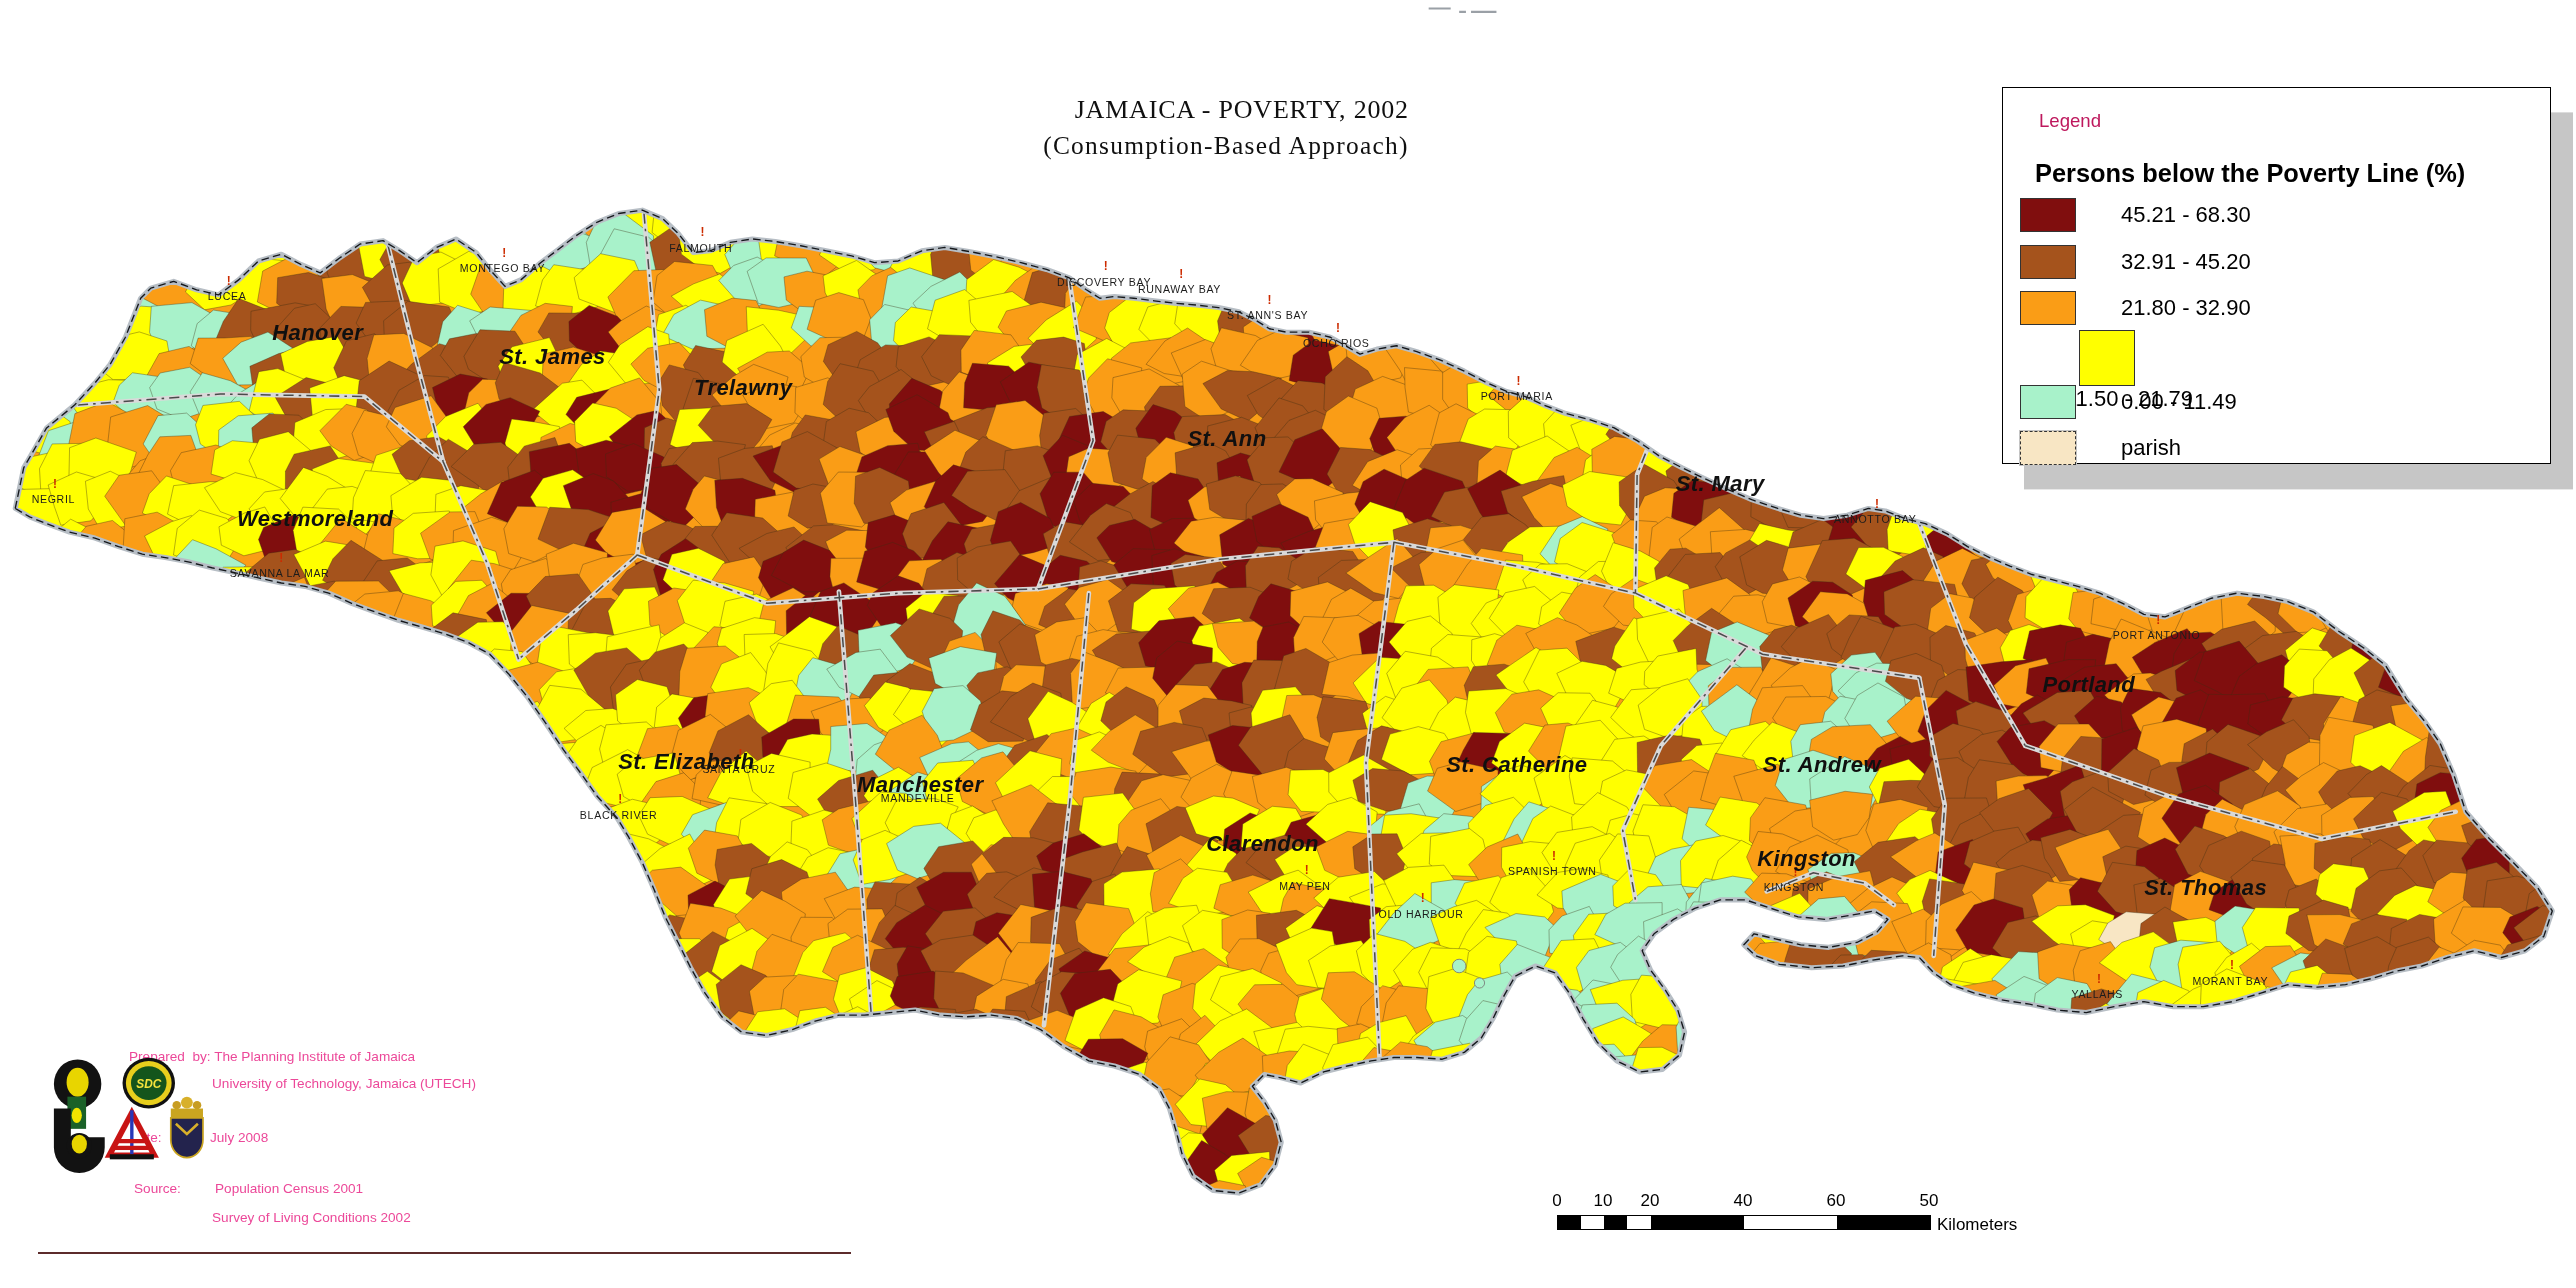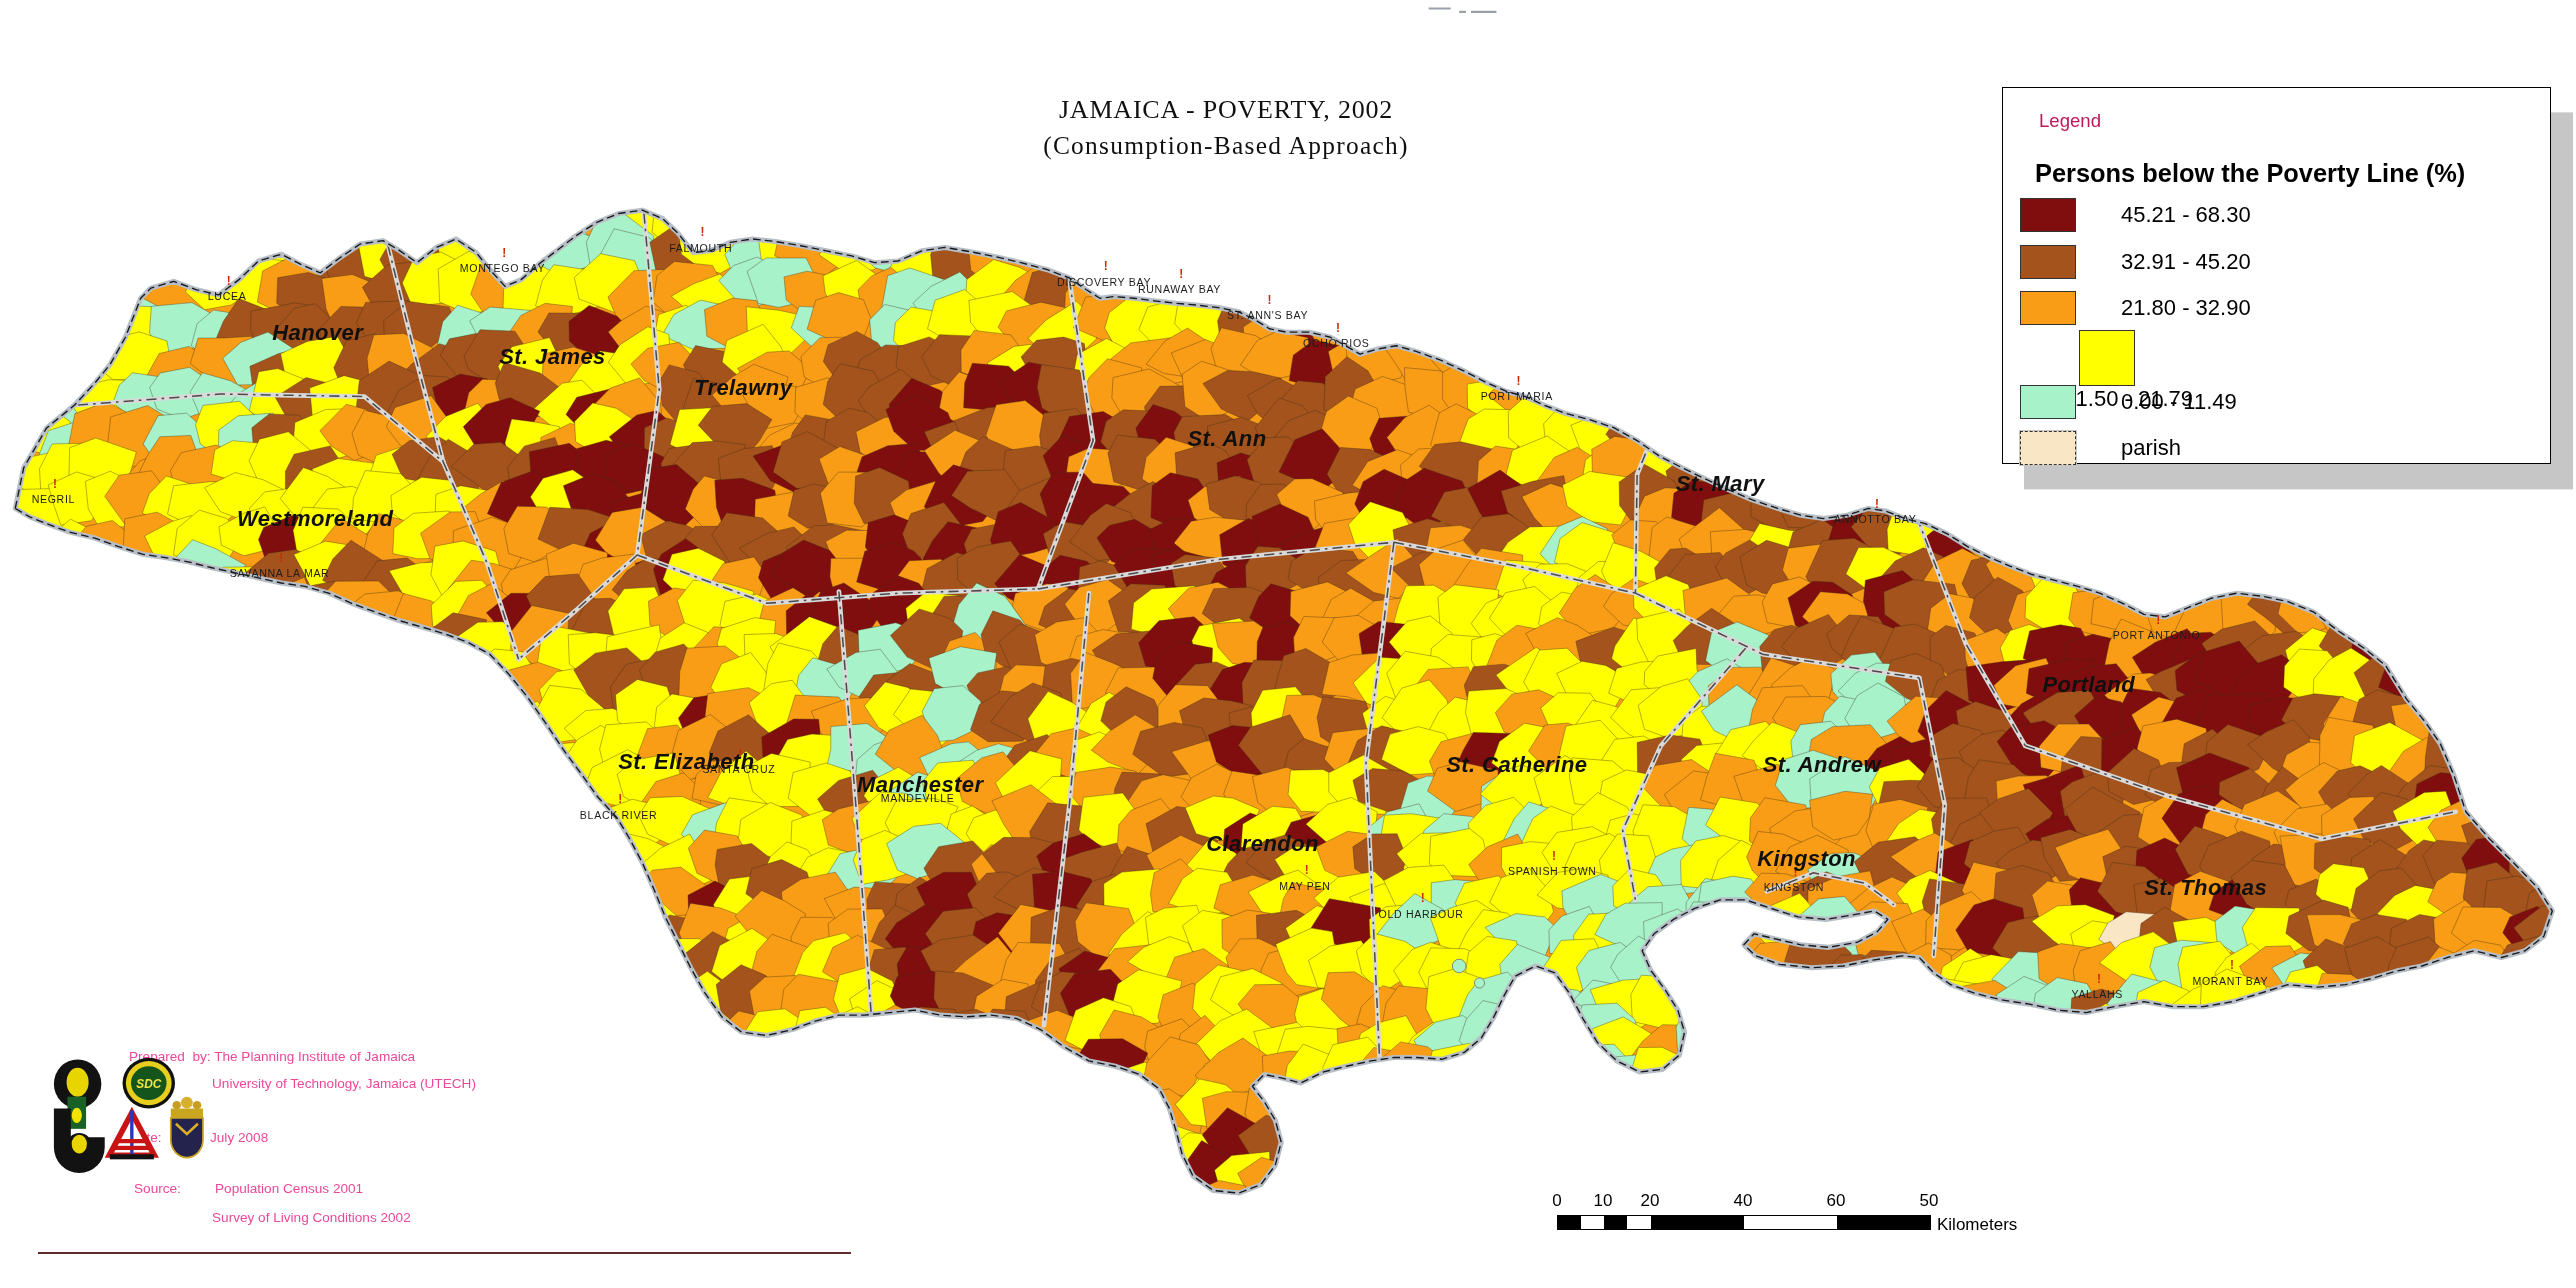--- a/index.html
+++ b/index.html
@@ -1,21 +1,21 @@
 <!DOCTYPE html>
 <html style="font-size:13.6px"><head>
 <meta charset="utf-8">
 <style>
   html,body{margin:0;padding:0}
   body{width:2576px;height:1288px;position:relative;background:#ffffff;
        font-family:"Liberation Sans",sans-serif;overflow:hidden}
   #map-svg{position:absolute;left:0;top:0;width:2576px;height:1288px;z-index:1}
   
   #title{position:absolute;left:1226px;top:95px;transform:translateX(-50%);
-         text-align:center;color:#101010;font-family:"Liberation Serif",serif;z-index:4}
+         text-align:right;color:#101010;font-family:"Liberation Serif",serif;z-index:4}
   #title .t1{font-size:26px;letter-spacing:0.8px;white-space:nowrap}
   #title .t2{font-size:25.4px;letter-spacing:1.3px;white-space:nowrap;margin-top:6px}
   
   #legend{position:absolute;left:2002px;top:87px;width:547px;height:375px;background:#fff;
           border:1.7px solid #000;box-shadow:22px 25.4px 0 #c6c6c6;z-index:5}
   #legend .hdr{position:absolute;left:36px;top:22px;font-size:18.6px;font-weight:normal;color:#be185d}
   #legend .sub{position:absolute;left:32px;top:71px;font-size:25.4px;font-weight:bold;color:#000;white-space:nowrap}
   .lrow{position:absolute;left:17px;height:34px;display:flex;align-items:center}
   .lsw{width:56px;height:34px;border:0.8px solid #333;box-sizing:border-box;flex:0 0 56px}
   .lsw.dashed{border:1.7px dashed #333;outline:1.7px solid #c4c4c4}

